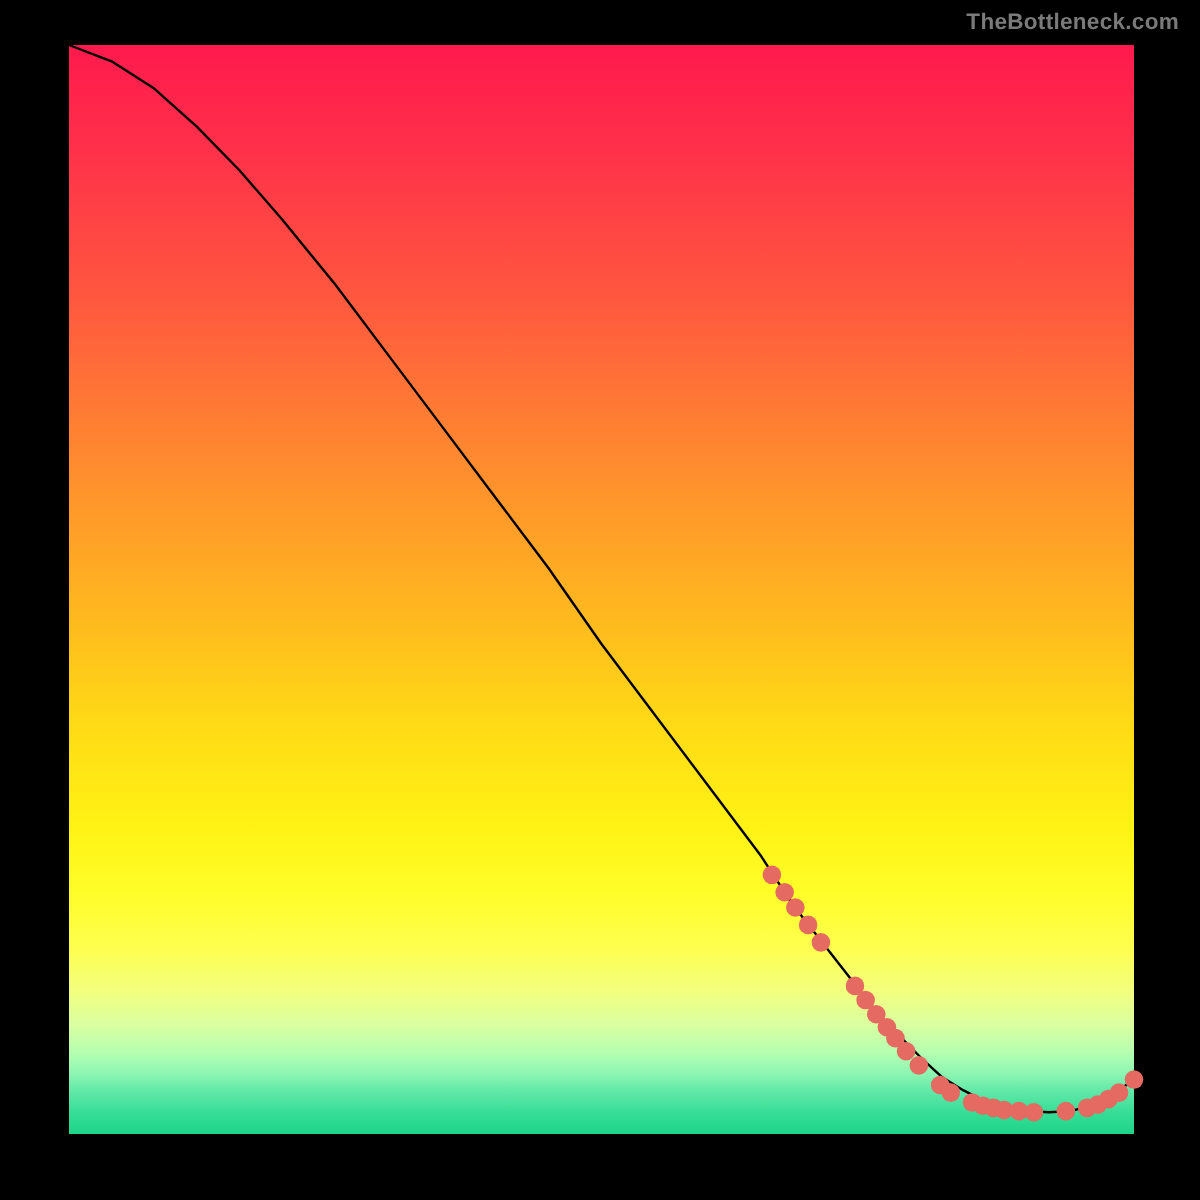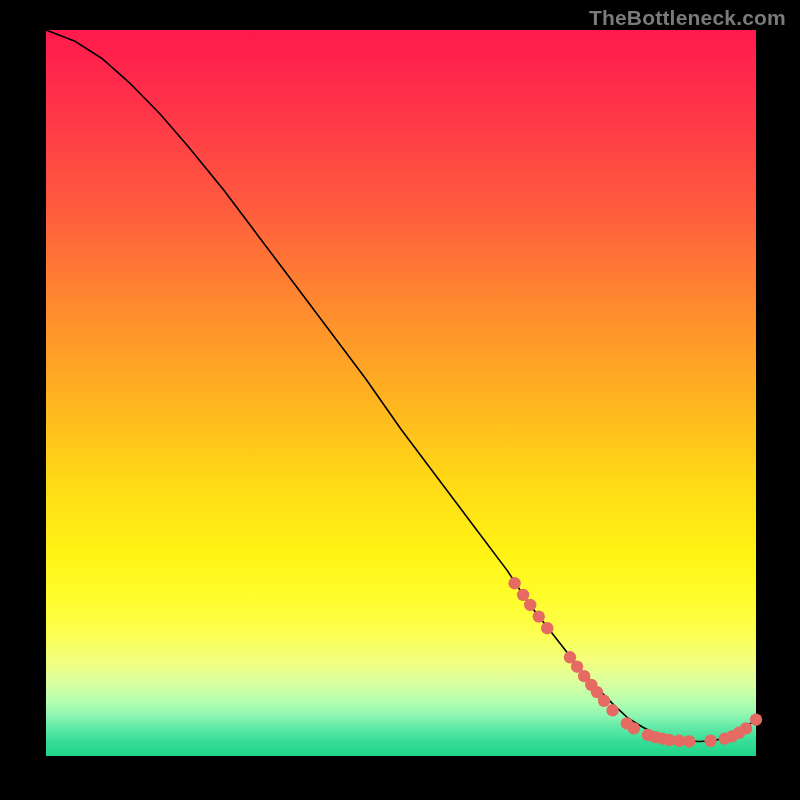--- a/index.html
+++ b/index.html
@@ -15,21 +15,21 @@
     position: relative;
     width: 800px;
     height: 800px;
     background: #000;
   }
   .attribution {
     position: absolute;
     top: 6px;
     right: 14px;
     color: #7a7a7a;
-    font-size: 21px;
+    font-size: 15px;
     font-weight: 600;
     letter-spacing: 0.2px;
     z-index: 5;
   }
   .plot-frame {
     position: absolute;
     left: 46px;
     top: 30px;
     width: 710px;
     height: 726px;

